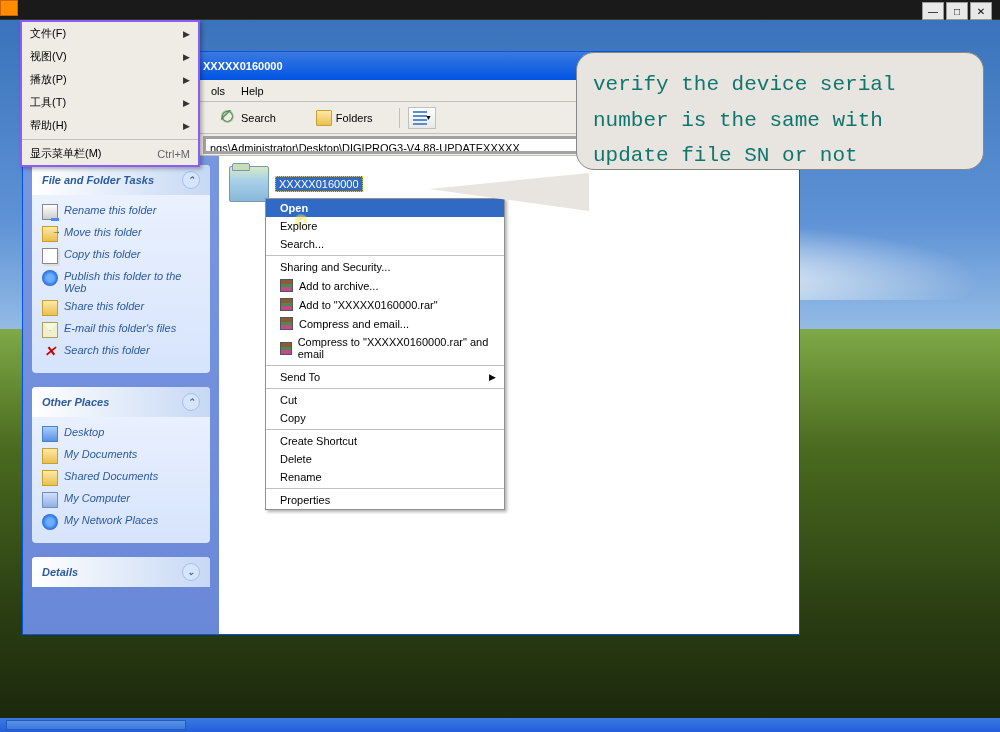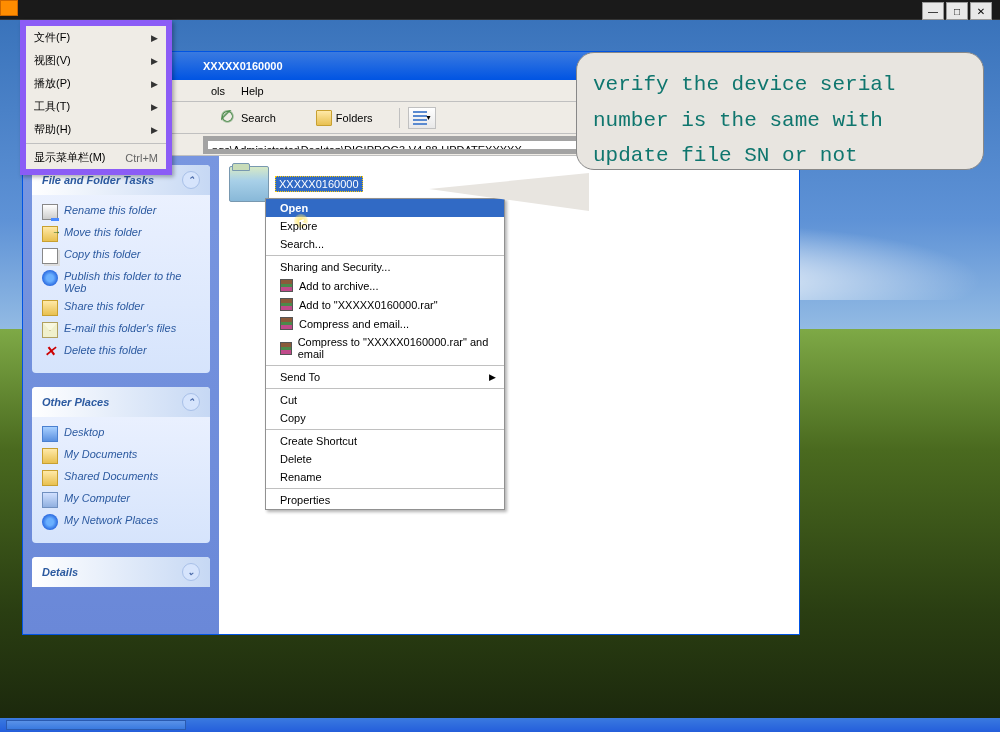--- a/index.html
+++ b/index.html
@@ -8,21 +8,21 @@
 .clouds { position: absolute; top: 100px; left: 0; right: 0; height: 200px; background: radial-gradient(ellipse 400px 80px at 700px 180px, rgba(255,255,255,0.9), transparent 70%), radial-gradient(ellipse 300px 60px at 500px 200px, rgba(255,255,255,0.7), transparent 70%); }
 .grass { position: absolute; bottom: 0; left: 0; right: 0; height: 55%; background: linear-gradient(to bottom, #7ea946 0%, #4a6a1f 30%, #2a3e12 70%, #1a260c 100%); }
 
 .window-controls { position: absolute; top: 2px; right: 8px; display: flex; gap: 2px; }
 .window-controls button { width: 22px; height: 18px; background: #e8e8e8; border: 1px solid #999; font-size: 10px; cursor: pointer; }
 
 .player-bar { position: absolute; top: 0; left: 0; right: 0; height: 20px; background: #1a1a1a; border-bottom: 1px solid #333; }
 .player-bar .orange-btn { position: absolute; left: 0; top: 0; width: 18px; height: 16px; background: #ff8c00; border: 1px solid #cc6600; }
 .player-bar .controls-right { position: absolute; right: 8px; top: 2px; color: #ccc; font-size: 14px; letter-spacing: 2px; }
 
-.app-menu { position: absolute; top: 20px; left: 20px; width: 152px; background: #efece6; border: 6px solid #8b5cf6; box-shadow: 2px 2px 4px rgba(0,0,0,0.3); z-index: 100; }
+.app-menu { position: absolute; top: 20px; left: 20px; width: 180px; background: #efece6; border: 2px solid #8b5cf6; box-shadow: 2px 2px 4px rgba(0,0,0,0.3); z-index: 100; }
 .app-menu-item { padding: 4px 8px; display: flex; justify-content: space-between; align-items: center; cursor: pointer; }
 .app-menu .divider { border-top: 1px solid #c0c0c0; margin: 2px 0; }
 .app-menu .arrow { color: #333; font-size: 9px; }
 .app-menu .shortcut { color: #666; font-size: 11px; }
 
 .explorer-window { position: absolute; left: 22px; top: 51px; width: 778px; height: 584px; border: 1px solid #0054e3; background: white; display: flex; flex-direction: column; }
 .title-bar { height: 28px; background: linear-gradient(to bottom, #3a7ae0, #0054e3); color: white; display: flex; align-items: center; padding: 0 8px; font-weight: bold; position: relative; }
 .title-bar .title-text { position: absolute; left: 180px; }
 
 .menu-bar { height: 22px; background: #efece6; border-bottom: 1px solid #c0c0c0; display: flex; align-items: center; padding-left: 180px; }
@@ -31,21 +31,21 @@
 .toolbar { height: 32px; background: #efece6; border-bottom: 1px solid #c0c0c0; display: flex; align-items: center; padding-left: 180px; gap: 4px; }
 .toolbar-btn { display: flex; align-items: center; gap: 4px; padding: 2px 18px; cursor: pointer; }
 .toolbar-icon { width: 16px; height: 16px; display: inline-block; }
 .search-icon { background: radial-gradient(circle at 40% 40%, transparent 30%, #4a8a4a 35%, transparent 50%), linear-gradient(-45deg, transparent 65%, #4a8a4a 70%, transparent 80%); }
 .folder-icon-sm { background: linear-gradient(to bottom, #ffe9a8, #e8c050); border: 1px solid #c8a030; border-radius: 1px; }
 .views-btn { width: 28px; height: 22px; border: 1px solid #c0c0c0; background: linear-gradient(to bottom, #fff, #e8e8e8); display: flex; align-items: center; justify-content: center; }
 .views-icon { width: 14px; height: 14px; background: repeating-linear-gradient(to bottom, #5a8ad0 0 2px, transparent 2px 4px); }
 .toolbar .sep { width: 1px; height: 20px; background: #c0c0c0; margin: 0 4px; }
 
 .address-bar { height: 22px; background: #efece6; border-bottom: 1px solid #c0c0c0; display: flex; align-items: center; padding-left: 180px; }
-.address-input { flex: 1; height: 18px; border: 5px solid #a3a3a3; background: white; padding: 0 4px; font-size: 11px; line-height: 18px; overflow: hidden; white-space: nowrap; }
+.address-input { flex: 1; height: 18px; border: 3px solid #a3a3a3; background: white; padding: 0 4px; font-size: 11px; line-height: 18px; overflow: hidden; white-space: nowrap; }
 
 .explorer-body { flex: 1; display: flex; }
 .side-panel { width: 196px; background: linear-gradient(to bottom, #7896e0, #6a88d8); padding: 9px; font-style: italic; }
 .task-panel { background: linear-gradient(to bottom, #eef3ff, #d6e4fc); border-radius: 4px; margin-bottom: 14px; }
 .task-header { background: linear-gradient(to right, #fff, #c6d8f4); padding: 6px 10px; display: flex; justify-content: space-between; align-items: center; border-radius: 4px 4px 0 0; font-weight: bold; color: #2c5aa0; }
 .task-header .chevron { width: 18px; height: 18px; border-radius: 50%; background: #d6e4fc; border: 1px solid #a8c0e8; display: flex; align-items: center; justify-content: center; font-size: 9px; color: #4a6aa8; }
 .task-body { padding: 6px 10px 10px 10px; }
 .task-item { display: flex; align-items: flex-start; gap: 6px; padding: 3px 0; color: #2c5aa0; cursor: pointer; }
 .task-icon { width: 16px; height: 16px; flex-shrink: 0; }
 .icon-rename { background: linear-gradient(to bottom, #fff, #ccc); border: 1px solid #888; position: relative; }
@@ -183,21 +183,21 @@
           <div class="task-item">
               <span class="task-icon icon-share"></span>
               <span>Share this folder</span>
             </div>
           <div class="task-item">
               <span class="task-icon icon-email"></span>
               <span>E-mail this folder's files</span>
             </div>
           <div class="task-item">
               <span class="task-icon icon-delete">✕</span>
-              <span>Delete this folder</span>
+              <span>Search this folder</span>
             </div>
         </div>
       </div>
       <div class="task-panel">
         <div class="task-header">
             <span>Other Places</span>
             <span class="chevron">⌃</span>
           </div>
         <div class="task-body">
           <div class="task-item">

